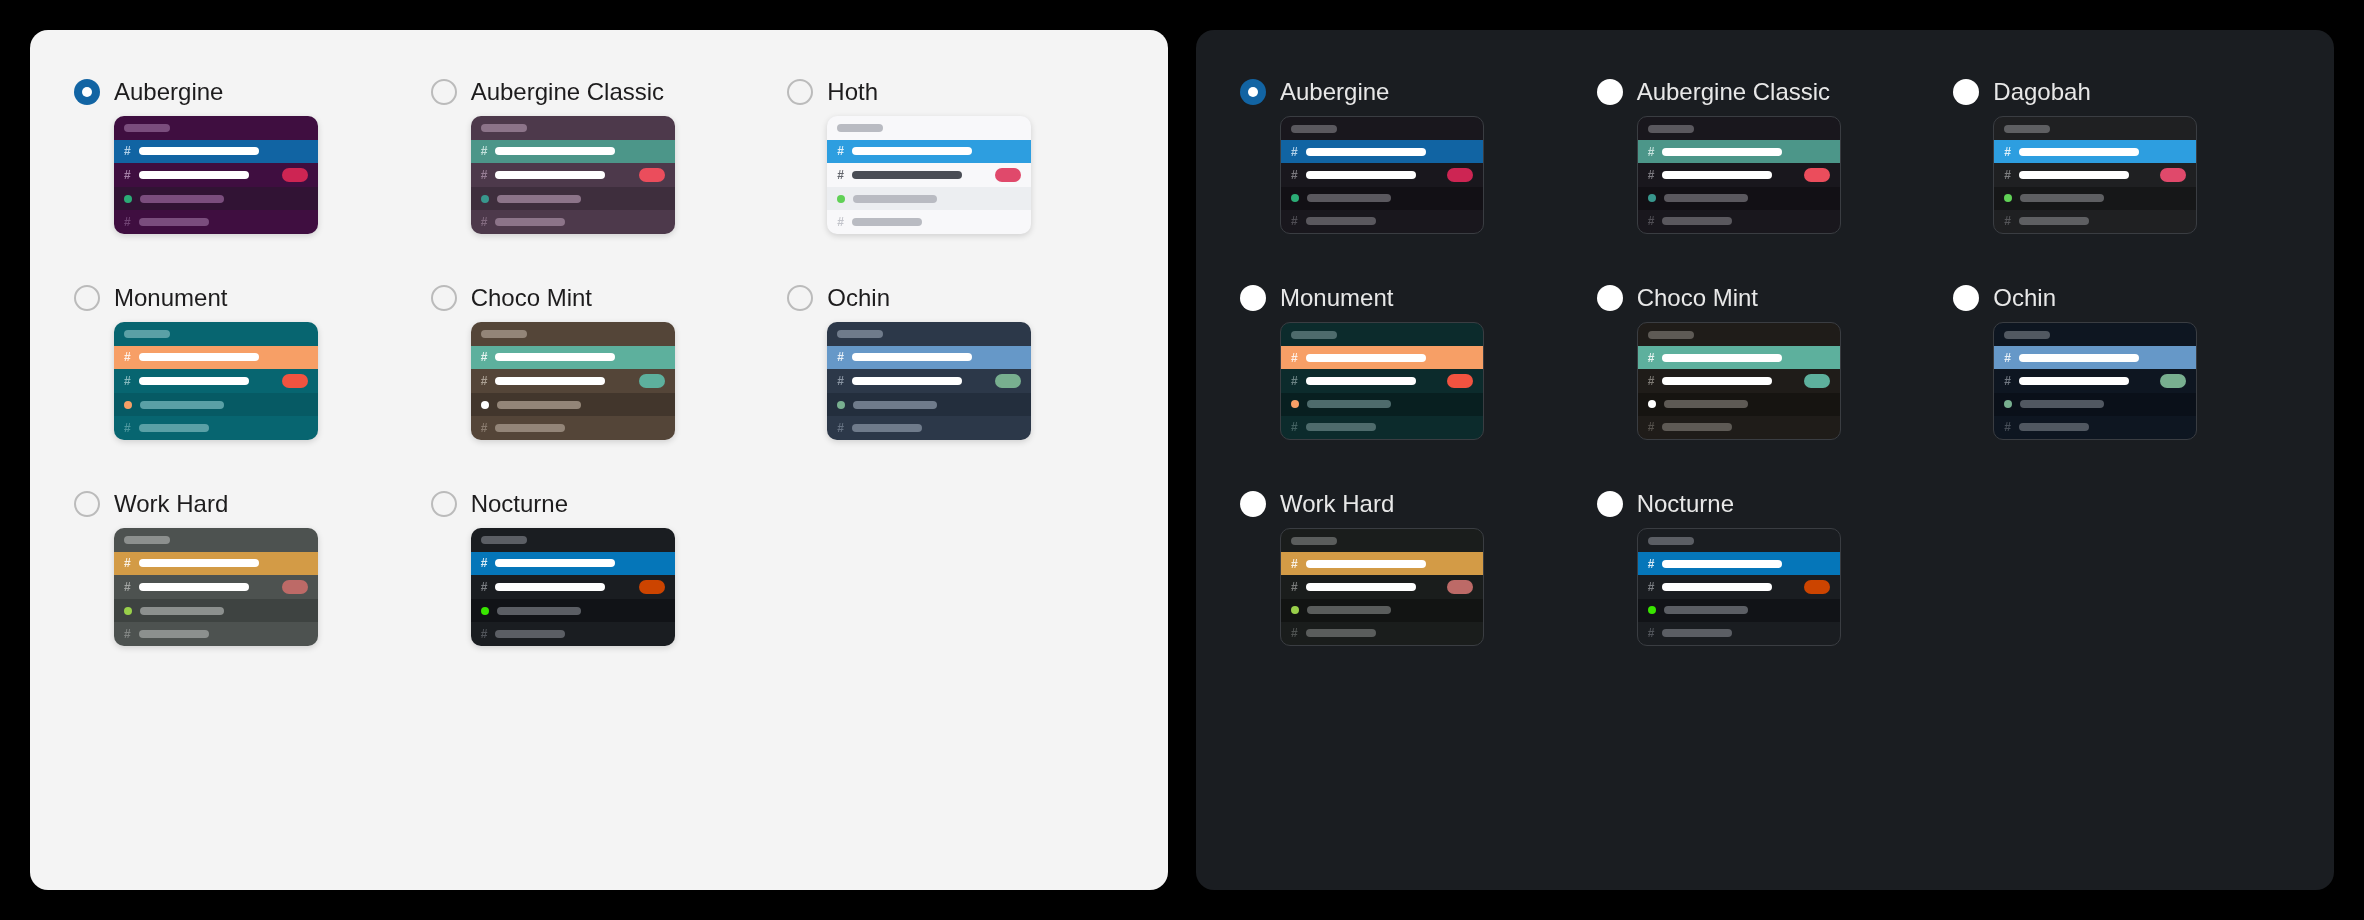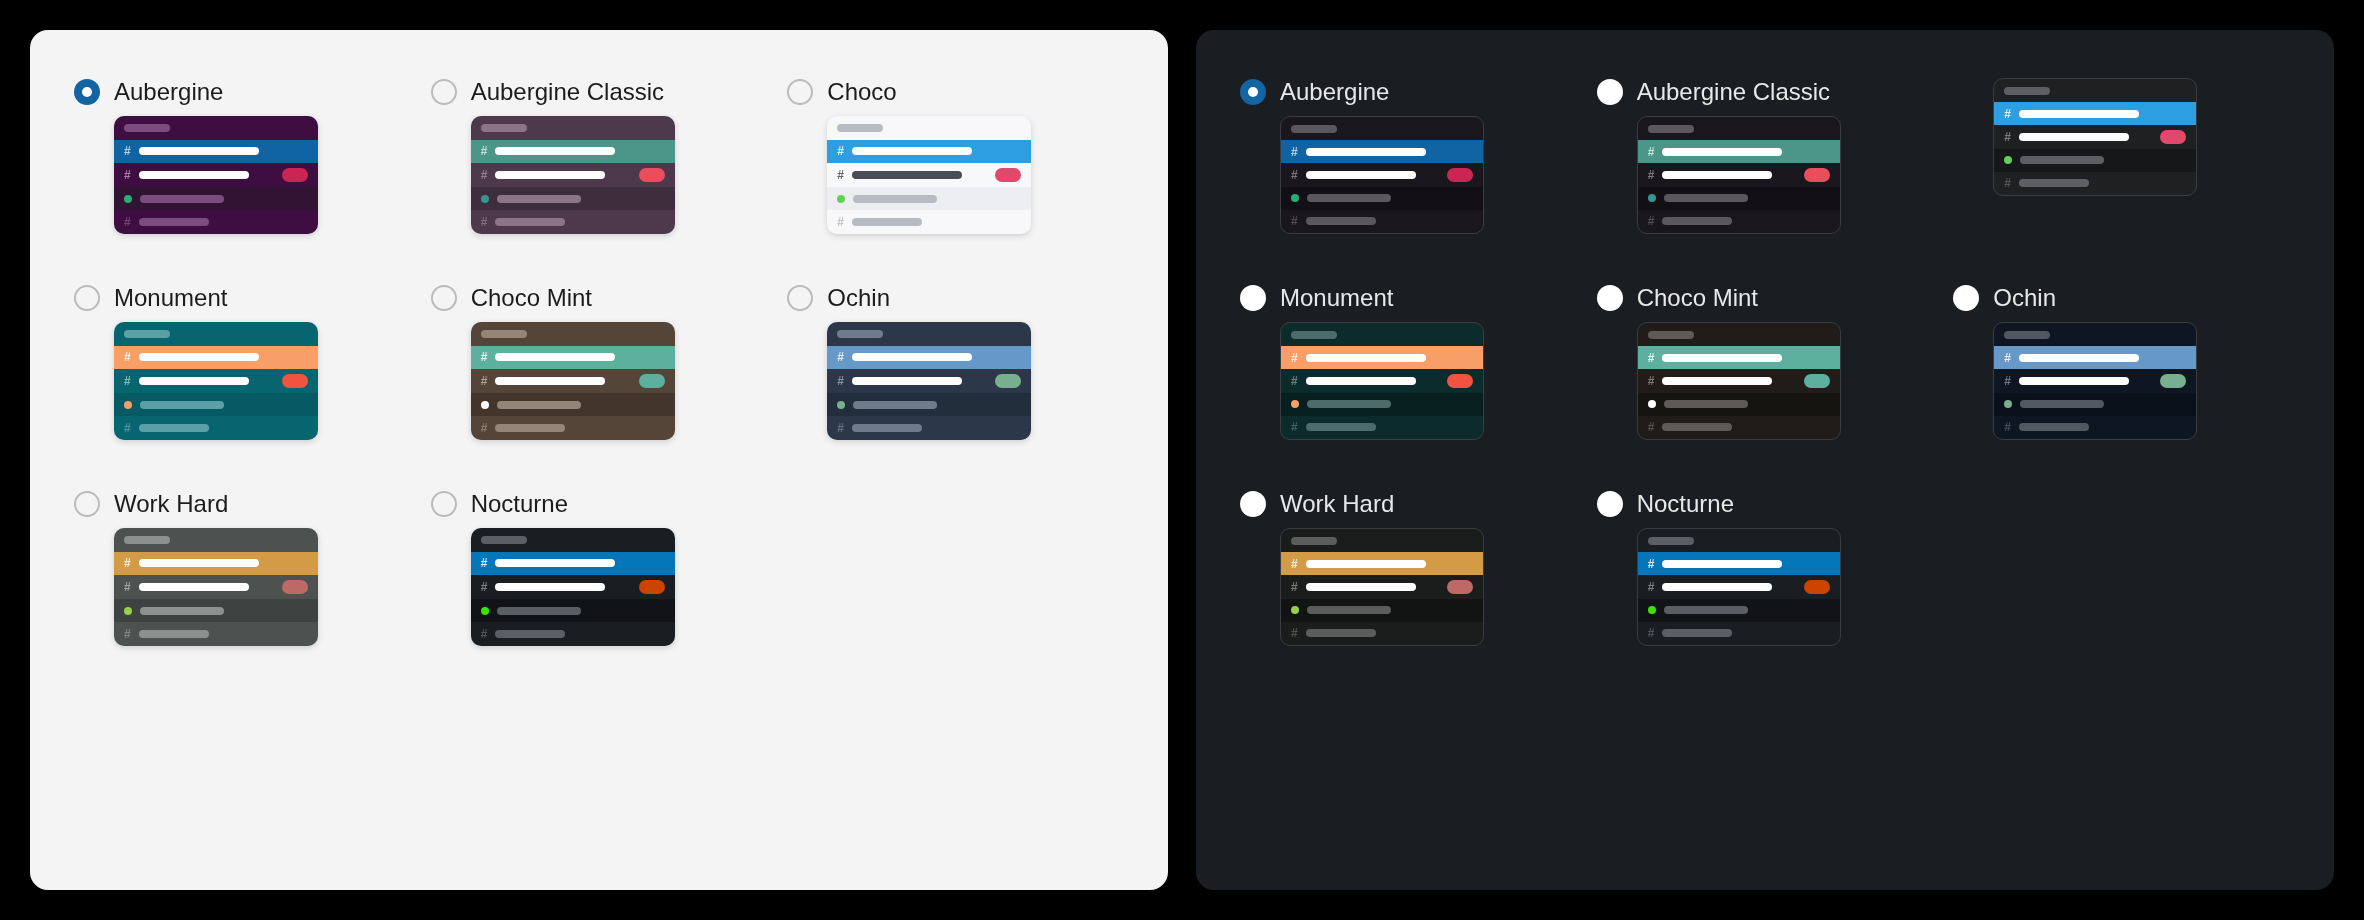--- a/index.html
+++ b/index.html
@@ -172,21 +172,21 @@
           </div>
           <div class="pv-row">
             <span class="hash" style="color: rgb(140, 116, 137);">#</span>
             <div class="bar" style="width: 70px; background: rgb(140, 116, 137);"></div>
           </div>
         </div>
       </div>
       <div class="theme-option">
         <div class="theme-header">
           <span class="radio"></span>
-          <span class="theme-label">Choco</span>
+          <span class="theme-label">Hoth</span>
         </div>
         <div class="preview" style="background: rgb(248, 248, 250);">
           <div class="pv-title">
             <div class="bar" style="background: rgb(185, 187, 194);"></div>
           </div>
           <div class="pv-row" style="background: rgb(45, 158, 224);">
             <span class="hash" style="color: rgb(255, 255, 255);">#</span>
             <div class="bar" style="width: 120px; background: rgb(255, 255, 255);"></div>
           </div>
           <div class="pv-row">
@@ -399,20 +399,24 @@
             <div class="dot" style="background: rgb(56, 151, 141);"></div>
             <div class="bar" style="width: 84px; background: rgb(90, 88, 94);"></div>
           </div>
           <div class="pv-row">
             <span class="hash" style="color: rgb(90, 88, 94);">#</span>
             <div class="bar" style="width: 70px; background: rgb(90, 88, 94);"></div>
           </div>
         </div>
       </div>
       <div class="theme-option">
+        <div class="theme-header">
+          <span class="radio"></span>
+          <span class="theme-label">Dagobah</span>
+        </div>
         <div class="preview" style="background: rgb(31, 32, 34);">
           <div class="pv-title">
             <div class="bar" style="background: rgb(94, 95, 98);"></div>
           </div>
           <div class="pv-row" style="background: rgb(45, 158, 224);">
             <span class="hash" style="color: rgb(255, 255, 255);">#</span>
             <div class="bar" style="width: 120px; background: rgb(255, 255, 255);"></div>
           </div>
           <div class="pv-row">
             <span class="hash" style="color: rgb(142, 143, 145);">#</span>

